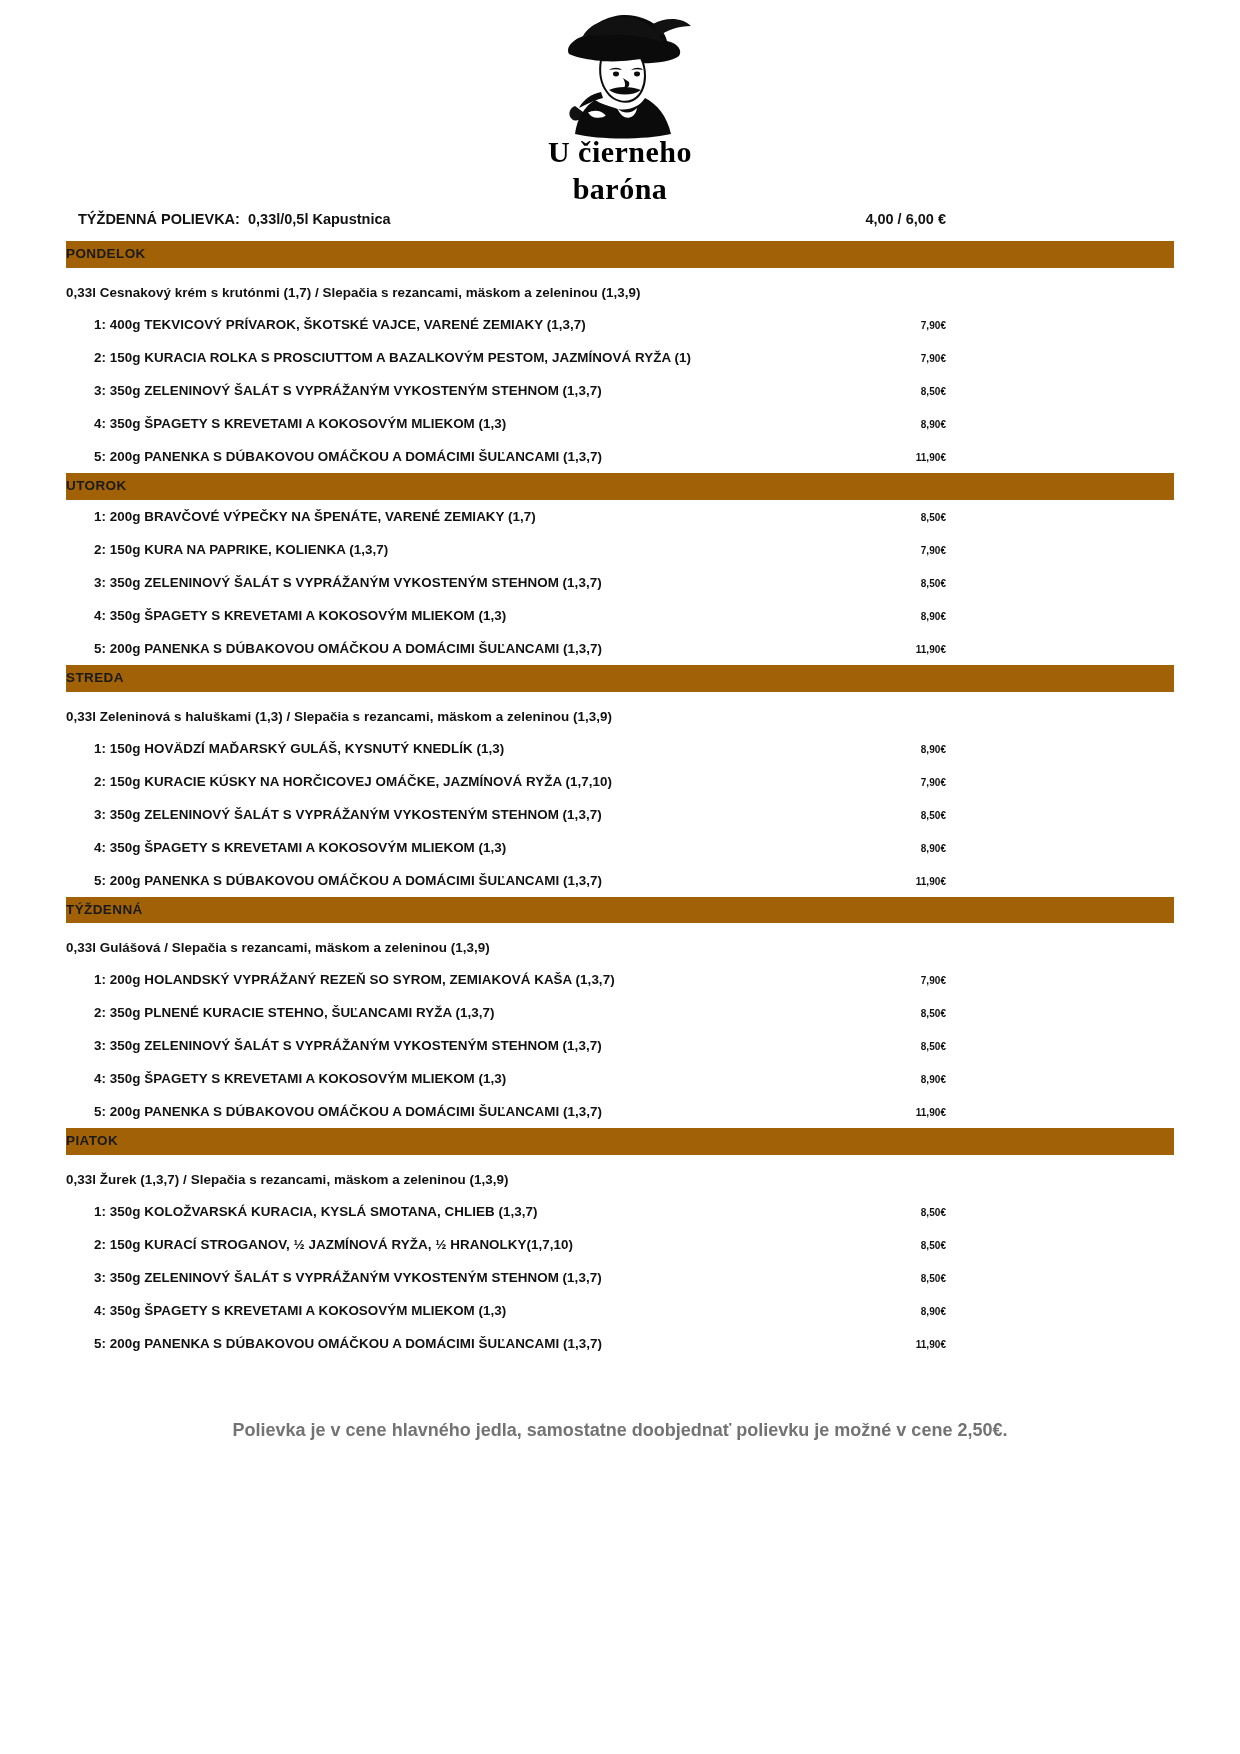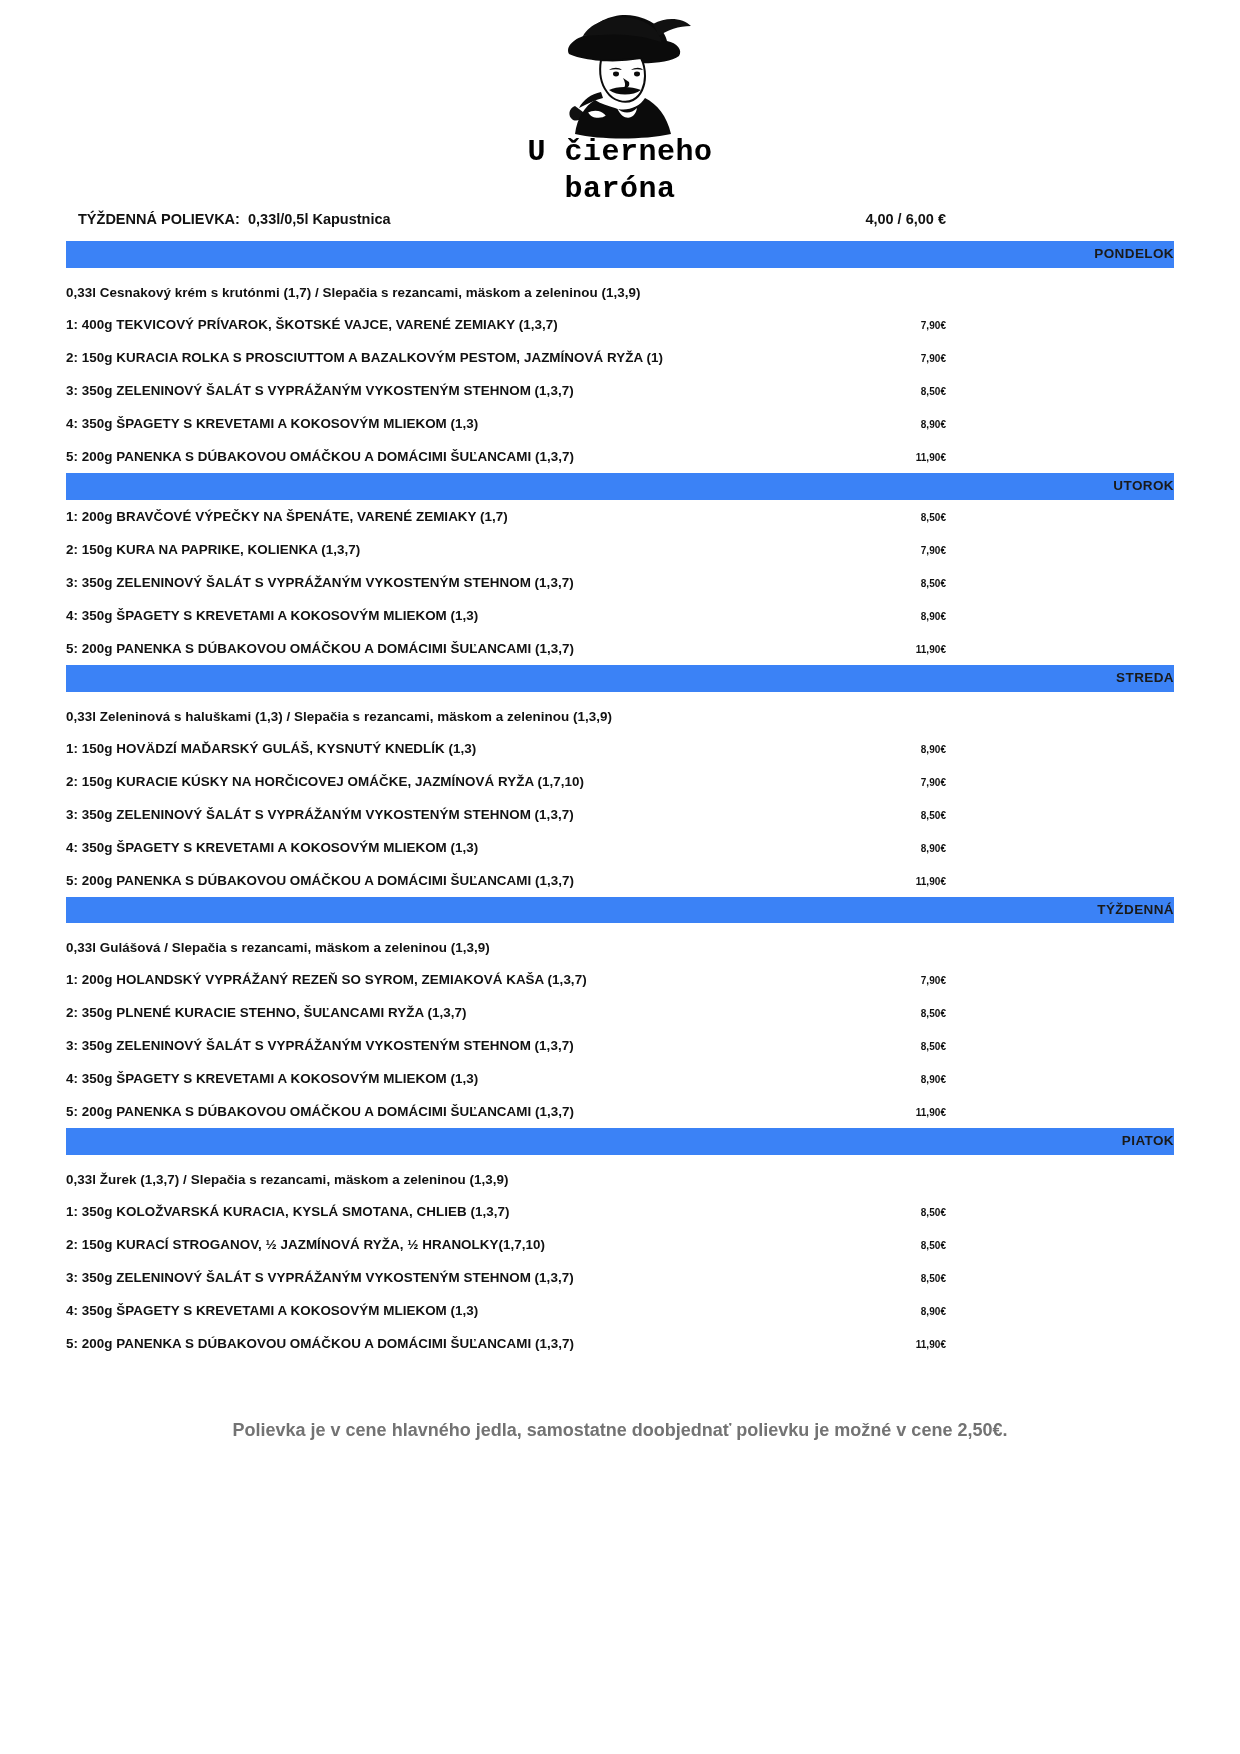--- a/index.html
+++ b/index.html
@@ -33,21 +33,21 @@
     padding-top: 8px;
     height: 205px;
     box-sizing: border-box;
   }
   .logo-svg-wrap {
     width: 190px;
     height: 135px;
     display: block;
   }
   .logo-name {
-    font-family: Liberation Mono, monospace;
+    font-family: Liberation Serif, serif;
     font-weight: 700;
     font-size: 30px;
     line-height: 1.0;
     letter-spacing: 0.5px;
     text-align: center;
     color: #000;
     margin-top: -6px;
   }
   .logo-name .l2 {
     display: block;
@@ -70,23 +70,23 @@
   }
   .soup-left { white-space: pre; margin-left: 12px; }
   .soup-left .lbl { font-weight: 700; }
   .soup-price {
     font-weight: 700;
     font-size: 14.5px;
     padding-right: 228px;
   }
 
   .day-header {
-    background: #3b82f6;
+    background: #a16207;
     color: #1a1a1a;
-    text-align: right;
+    text-align: left;
     font-weight: 700;
     font-size: 13.5px;
     letter-spacing: 0.4px;
     padding: 6px 0 6px 0;
     line-height: 1.1;
   }
 
   .day-body {
     padding: 0;
   }
@@ -102,20 +102,21 @@
     display: flex;
     align-items: baseline;
     font-size: 13.4px;
     font-weight: 700;
     padding: 9px 0 9px 0;
     letter-spacing: 0.05px;
   }
   .meal-name {
     flex: 0 0 auto;
     max-width: 740px;
+    margin-left: 28px;
   }
   .meal-price {
     margin-left: auto;
     padding-right: 228px;
     white-space: nowrap;
     font-weight: 700;
     font-size: 10px;
   }
 
   .footer-note {

